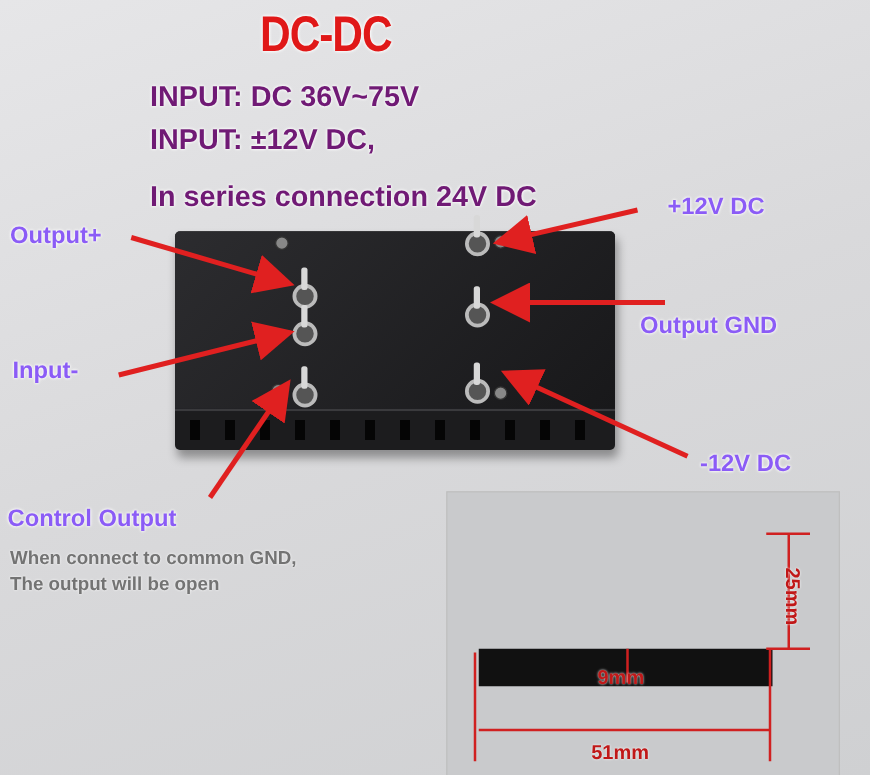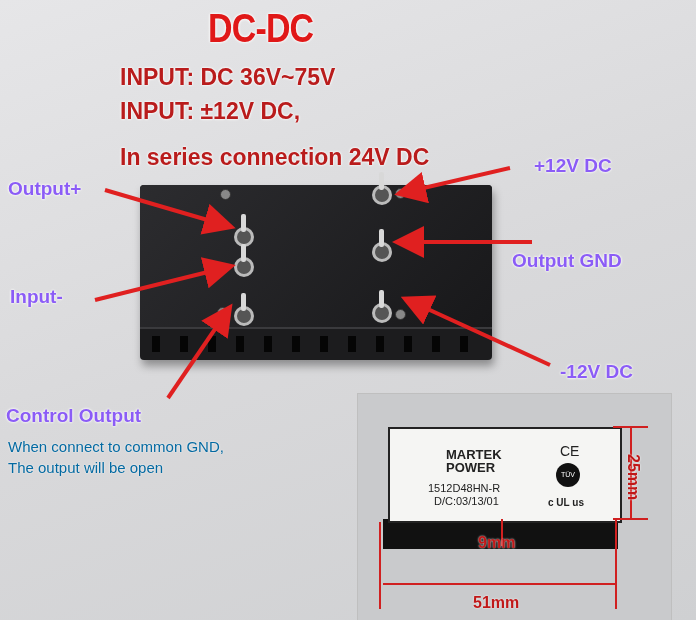--- a/index.html
+++ b/index.html
@@ -3,25 +3,25 @@
 <meta charset="utf-8">
 <style>
   html, body { margin:0; padding:0; }
   body { width:696px; height:620px; overflow:hidden; position:relative;
          background: linear-gradient(160deg, #e6e6e8 0%, #d9d9db 50%, #cfd0d2 100%);
          font-family: "Liberation Sans", sans-serif; }
   .abs { position:absolute; }
   .title { left:208px; top:6px; font-size:40px; font-weight:bold; color:#e01818;
            letter-spacing:-1px; transform:scaleX(0.85); transform-origin:left top;
            text-shadow: 0 0 3px #fff, 0 0 3px #fff; }
-  .spec { left:120px; font-size:23px; font-weight:bold; color:#b91c1c;
+  .spec { left:120px; font-size:23px; font-weight:bold; color:#701a75;
           text-shadow: 0 0 3px #fff, 0 0 2px #fff; white-space:nowrap; }
   .lbl { font-size:19px; font-weight:bold; color:#8b5cf6; white-space:nowrap;
          text-shadow: 0 0 3px #fff, 0 0 2px #fff; }
-  .note { font-size:15px; font-weight:normal; color:#0369a1; white-space:nowrap;
+  .note { font-size:15px; font-weight:bold; color:#737373; white-space:nowrap;
           text-shadow: 0 0 2px #fff; }
   .module { left:140px; top:185px; width:352px; height:175px; background:#1c1c1e;
             border-radius:4px; box-shadow: 2px 6px 8px rgba(0,0,0,0.35); }
   .module .top { position:absolute; left:0; top:0; right:0; height:142px;
                  background: linear-gradient(135deg,#2c2c2f,#18181a); border-radius:4px 4px 0 0;
                  border-bottom:2px solid #3a3a3d; }
   .slot { position:absolute; top:151px; width:8px; height:16px; background:#050505; }
   .pin { position:absolute; width:14px; height:14px; border-radius:50%;
          border:3px solid #bbb; background:#555; }
   .pin::after { content:""; position:absolute; left:4px; top:-16px; width:5px; height:18px;
@@ -91,29 +91,20 @@
 <div class="abs lbl" style="left:10px;top:286px;">Input-</div>
 <div class="abs lbl" style="left:534px;top:155px;">+12V DC</div>
 <div class="abs lbl" style="left:512px;top:250px;">Output GND</div>
 <div class="abs lbl" style="left:560px;top:361px;">-12V DC</div>
 <div class="abs lbl" style="left:6px;top:405px;">Control Output</div>
 <div class="abs note" style="left:8px;top:438px;">When connect to common GND,</div>
 <div class="abs note" style="left:8px;top:459px;text-align:center;">The output will be open</div>
 
 <div class="abs inset">
   <div class="chip-body"></div>
-  <div class="chip">
-    <div class="chip-text" style="left:56px;top:18px;font-weight:bold;font-size:13px;">MARTEK</div>
-    <div class="chip-text" style="left:56px;top:31px;font-weight:bold;font-size:13px;">POWER</div>
-    <div class="chip-text" style="left:38px;top:53px;">1512D48HN-R</div>
-    <div class="chip-text" style="left:44px;top:66px;">D/C:03/13/01</div>
-    <div class="chip-text" style="left:170px;top:14px;font-size:14px;">CE</div>
-    <div class="chip-text" style="left:166px;top:34px;width:24px;height:24px;border-radius:50%;background:#111;color:#fff;font-size:7px;text-align:center;line-height:24px;">TÜV</div>
-    <div class="chip-text" style="left:158px;top:68px;font-weight:bold;font-size:10px;">c UL us</div>
-  </div>
   <svg class="arrows" width="313" height="227">
     <g stroke="#d02020" stroke-width="2">
       <line x1="273" y1="33" x2="273" y2="125"></line>
       <line x1="255" y1="33" x2="290" y2="33"></line>
       <line x1="255" y1="125" x2="290" y2="125"></line>
       <line x1="144" y1="125" x2="144" y2="152"></line>
       <line x1="25" y1="190" x2="258" y2="190"></line>
       <line x1="22" y1="128" x2="22" y2="215"></line>
       <line x1="258" y1="125" x2="258" y2="215"></line>
     </g>

